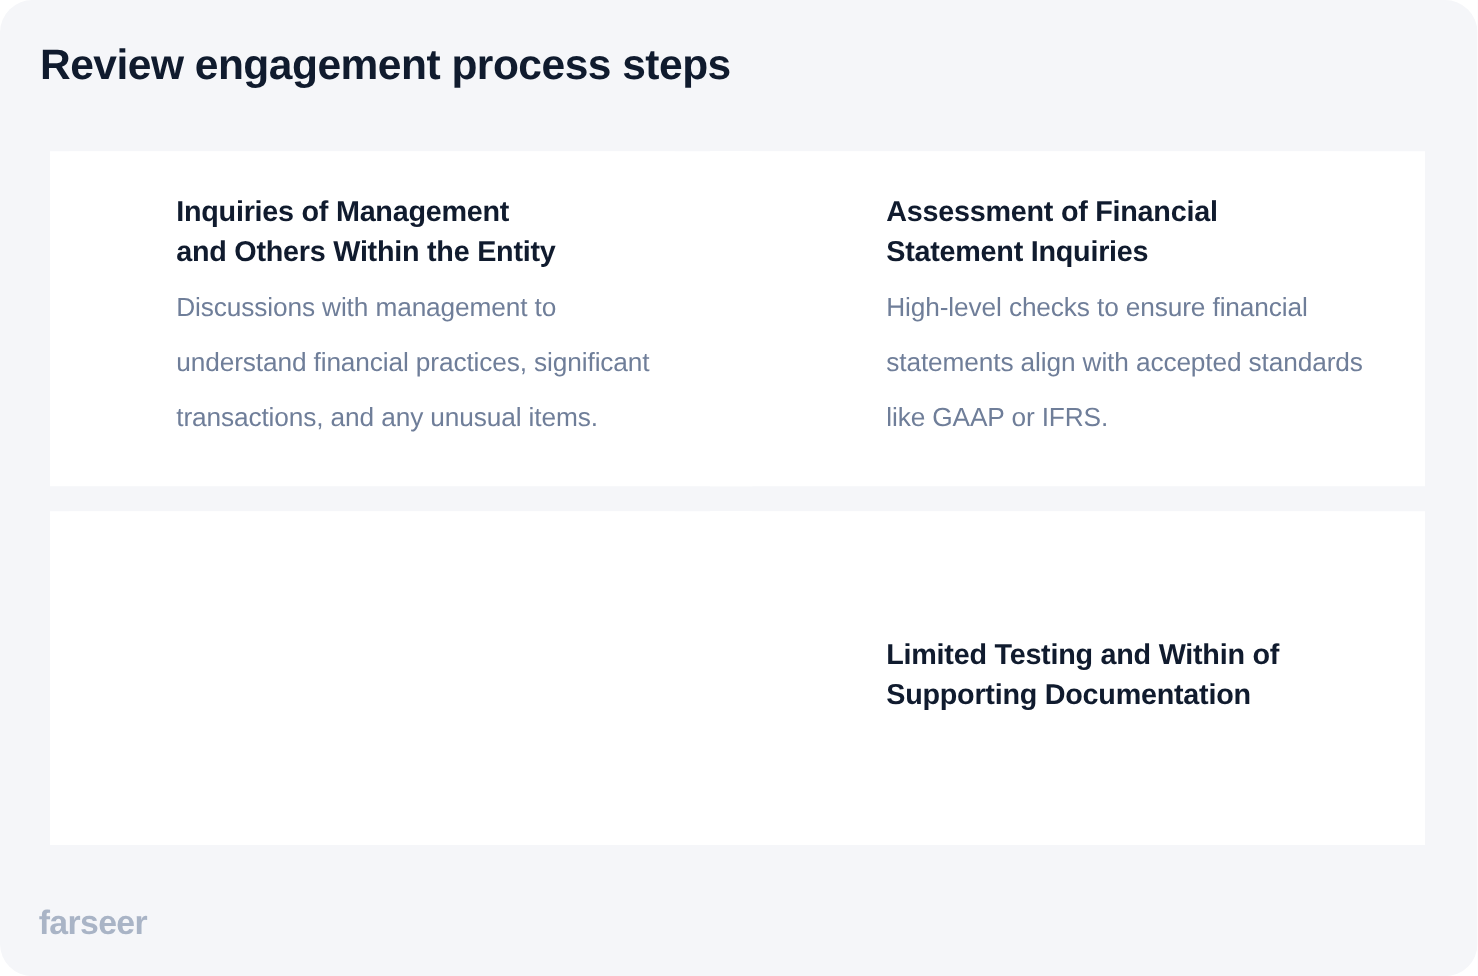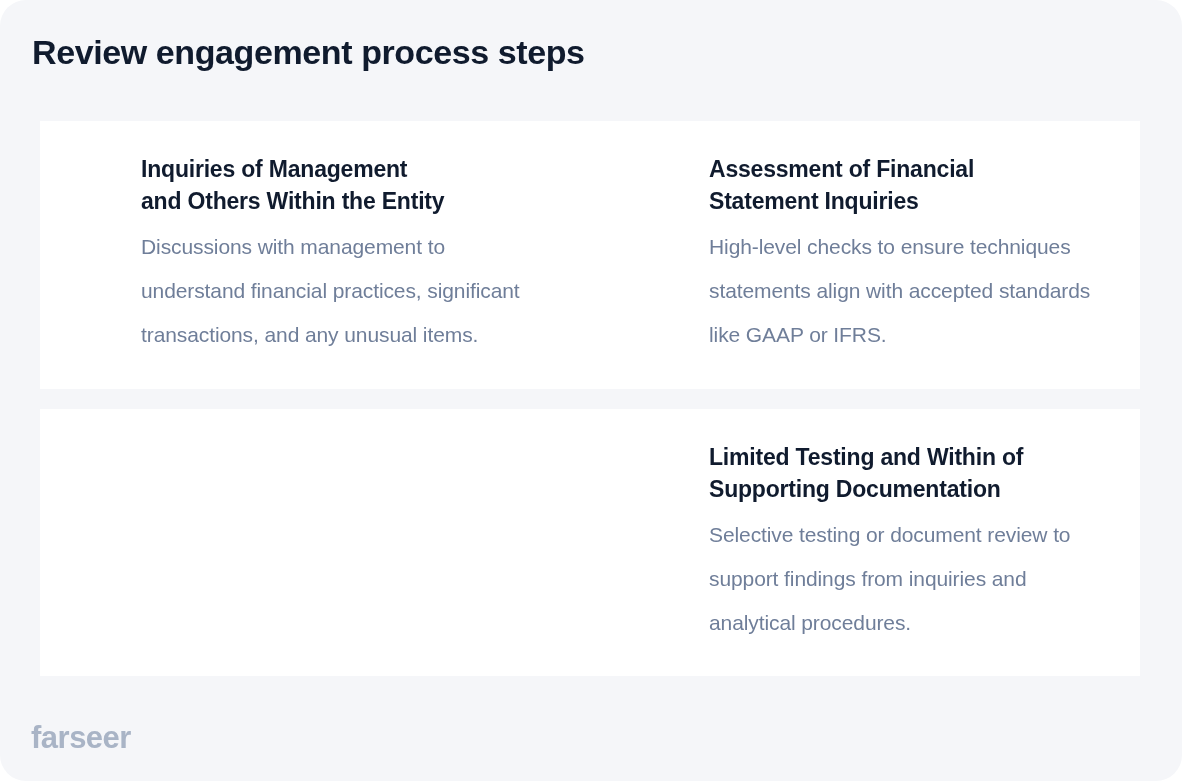--- a/index.html
+++ b/index.html
@@ -143,21 +143,21 @@
     font-weight: 400;
     letter-spacing: -0.1px;
     color: #6f7e99;
   }
 
   
   .brand {
     position: absolute;
     left: 31px;
     top: 722px;
-    font-size: 31px;
+    font-size: 27px;
     line-height: 32px;
     font-weight: 700;
     letter-spacing: -0.5px;
     color: #a9b4c6;
   }
 </style>
 </head>
 <body>
 
 <div class="canvas">
@@ -173,34 +173,33 @@
 and Others Within the Entity</div>
         <div class="step-desc">Discussions with management to understand financial practices, significant transactions, and any unusual items.</div>
       </div>
     </div>
 
     <div class="step-card col-2 row-1">
       <div class="shape"></div>
       <div class="content">
         <div class="step-title">Assessment of Financial
 Statement Inquiries</div>
-        <div class="step-desc">High-level checks to ensure techniques statements align with accepted standards like GAAP or IFRS.</div>
+        <div class="step-desc">High-level checks to ensure financial statements align with accepted standards like GAAP or IFRS.</div>
       </div>
     </div>
 
     <div class="step-card col-1 row-2">
       <div class="shape"></div>
     </div>
 
     <div class="step-card col-2 row-2">
       <div class="shape"></div>
       <div class="content">
         <div class="step-title">Limited Testing and Within of
 Supporting Documentation</div>
-        <div class="step-desc">Selective testing or document review to support findings from inquiries and analytical procedures.</div>
       </div>
     </div>
 
   </div>
 
   <div class="brand">farseer</div>
 
 </div>
 
 </body></html>

